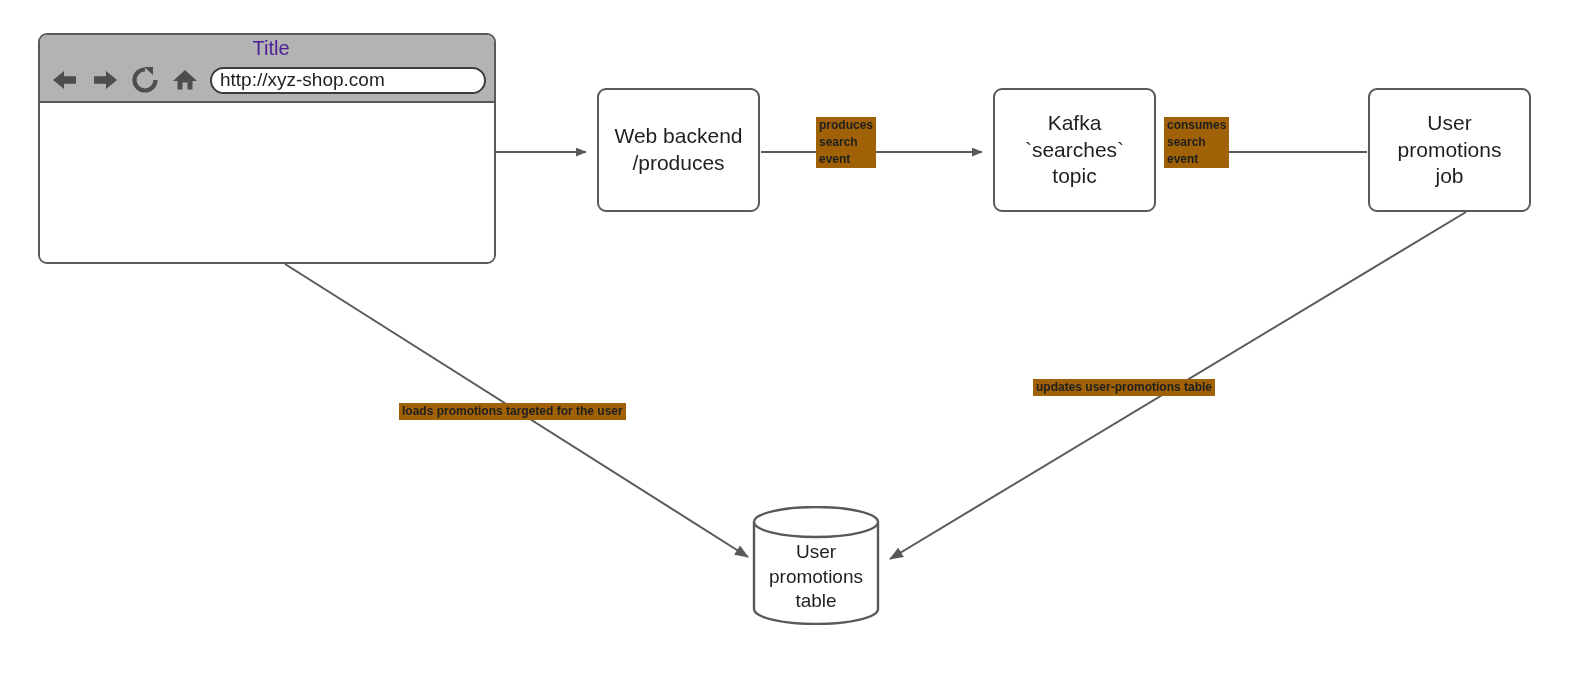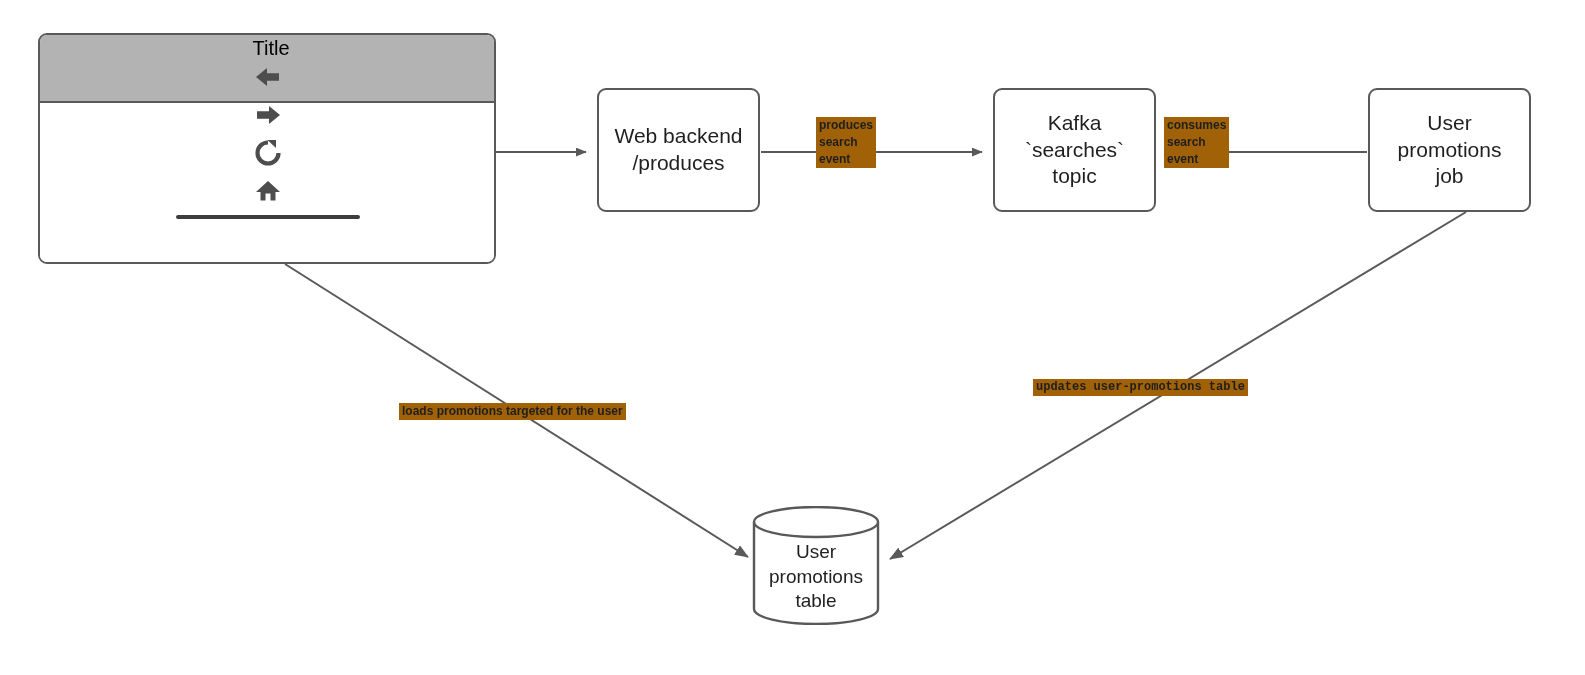--- a/index.html
+++ b/index.html
@@ -64,32 +64,31 @@
     border-bottom: 2.2px solid #595959;
     box-sizing: border-box;
   }
   #browser-title {
     position: absolute;
     top: 2px;
     left: 8px;
     right: 0;
     text-align: center;
     font-size: 20px;
-    color: #000000;
+    color: #4c1d95;
   }
   #browser-toolbar {
     position: absolute;
     left: 10px;
     right: 8px;
     top: 28px;
     height: 34px;
     display: flex;
     align-items: center;
     gap: 10px;
-    flex-direction: column;
   }
   .nav-icon {
     width: 30px;
     height: 28px;
     flex: 0 0 auto;
     display: flex;
     align-items: center;
     justify-content: center;
   }
   .nav-icon svg { display: block; }
@@ -149,21 +148,21 @@
     white-space: pre-line;
     background: #a16207;
     padding: 0 3px;
   }
   #label-produces { left: 816px;  top: 117px; }
   #label-consumes { left: 1164px; top: 117px; }
   #label-loads {
     left: 355px; top: 403px; white-space: nowrap; margin-left: 44px;
   }
   #label-updates {
-    left: 1033px; top: 379px; white-space: nowrap; font-family: Liberation Mono, monospace;
+    left: 1033px; top: 379px; white-space: nowrap;
   }
 </style>
 </head>
 <body>
 
 <div id="canvas">
 
   <svg id="edges" viewBox="0 0 1585 675" xmlns="http://www.w3.org/2000/svg">
     <defs>
       <marker id="arrowhead" markerWidth="11" markerHeight="9" refX="10.2" refY="4.5" orient="auto" markerUnits="userSpaceOnUse">

